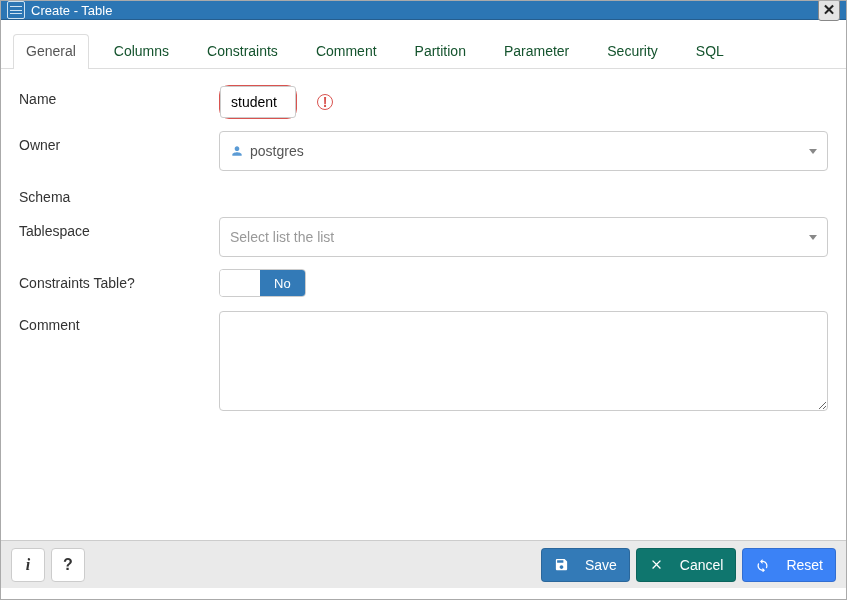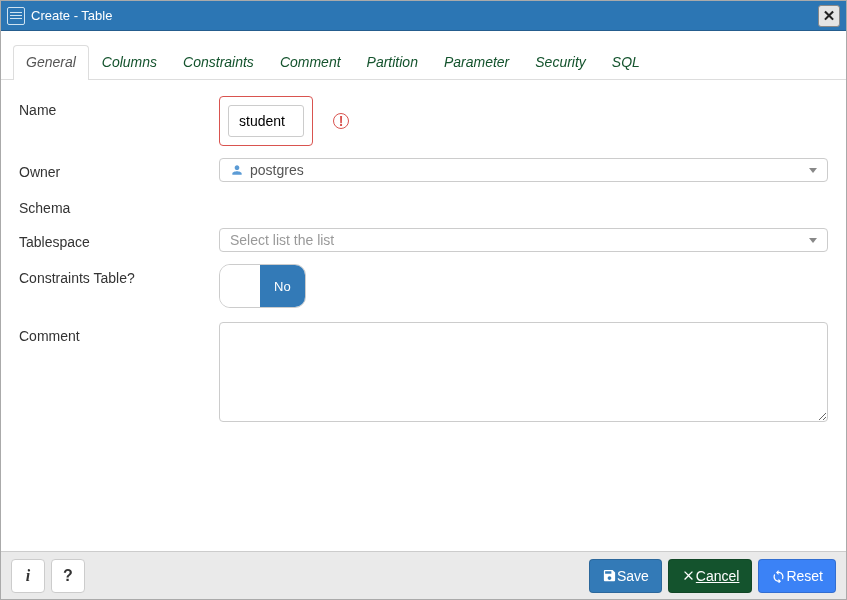--- a/index.html
+++ b/index.html
@@ -8,21 +8,21 @@
     font-size: 14px;
     color: #333;
     background: #fff;
     width: 847px;
     height: 600px;
     overflow: hidden;
     border: 1px solid #aaa;
   }
   
   .titlebar {
-    height: 30px;
+    height: 19px;
     background: #2c76b4;
     color: #fff;
     display: flex;
     align-items: center;
     padding: 0 6px;
     border-bottom: 1px solid #255d8e;
   }
   .titlebar .title-icon {
     width: 18px; height: 18px;
     border: 1px solid #cfe3f1;
@@ -52,22 +52,21 @@
     display: flex;
     flex-direction: column;
   }
 
   
   .tabs {
     display: flex;
     border-bottom: 1px solid #ddd;
     padding: 0 12px;
     padding-top: 14px;
-    gap: 0;
-    font-style: italic;
+    gap: 12px;
   }
   .tab {
     padding: 8px 12px 10px 12px;
     color: #14532d;
     cursor: pointer;
     font-size: 14px;
     border: 1px solid transparent;
     border-bottom: none;
     margin-bottom: -1px;
     border-radius: 4px 4px 0 0;
@@ -95,22 +94,22 @@
   }
   .row .control { flex: 1; position: relative; }
 
   .name-wrap {
     display: flex;
     align-items: center;
     gap: 20px;
   }
   .name-highlight {
     border: 1px solid #d9534f;
-    border-radius: 4px;
-    padding: 8px;
+    border-radius: 10px;
+    padding: 0;
     display: inline-block;
   }
   .name-highlight input {
     border: 1px solid #ccc;
     border-radius: 3px;
     padding: 7px 10px;
     font-size: 14px;
     width: 76px;
     outline: none;
     margin: 0;
@@ -131,21 +130,21 @@
     left: 0; right: 0; top: 0;
     height: 34px;
     border: 1px solid #ccc;
     border-radius: 4px;
     z-index: -1;
   }
 
   .select {
     border: 1px solid #ccc;
     border-radius: 4px;
-    height: 24px;
+    height: 40px;
     display: flex;
     align-items: center;
     padding: 0 10px;
     background: #fff;
     cursor: pointer;
     position: relative;
     font-size: 14px;
     color: #555;
   }
   .select .sel-icon {
@@ -163,23 +162,23 @@
     width: 0; height: 0;
     border-left: 4px solid transparent;
     border-right: 4px solid transparent;
     border-top: 5px solid #888;
   }
   .select.placeholder .sel-text { color: #999; }
 
   .toggle {
     display: inline-flex;
     border: 1px solid #ccc;
-    border-radius: 11px;
+    border-radius: 4px;
     overflow: hidden;
-    height: 44px;
+    height: 28px;
   }
   .toggle .seg {
     padding: 0 14px;
     display: flex; align-items: center;
     font-size: 13px;
     background: #fff;
   }
   .toggle .seg.empty { width: 40px; }
   .toggle .seg.active {
     background: #337ab7;
@@ -219,26 +218,26 @@
     font-size: 16px;
     color: #333;
   }
   .btn {
     height: 34px;
     padding: 0 12px;
     border-radius: 4px;
     border: 1px solid rgba(0,0,0,0.15);
     color: #fff;
     display: flex; align-items: center;
-    gap: 0;
+    gap: 16px;
     cursor: pointer;
     font-size: 14px;
   }
   .btn.save { background: #337ab7; }
-  .btn.cancel { background: #14532d; text-decoration: underline; }
+  .btn.cancel { background: #0f766e; }
   .btn.reset { background: #3b82f6; }
   .btn svg { width: 15px; height: 15px; fill: #fff; }
 
   .user-icon { width:14px; height:14px; }
   .schema-icon { width:14px; height:14px; }
 </style>
 </head>
 <body>
 
 <div class="titlebar">

